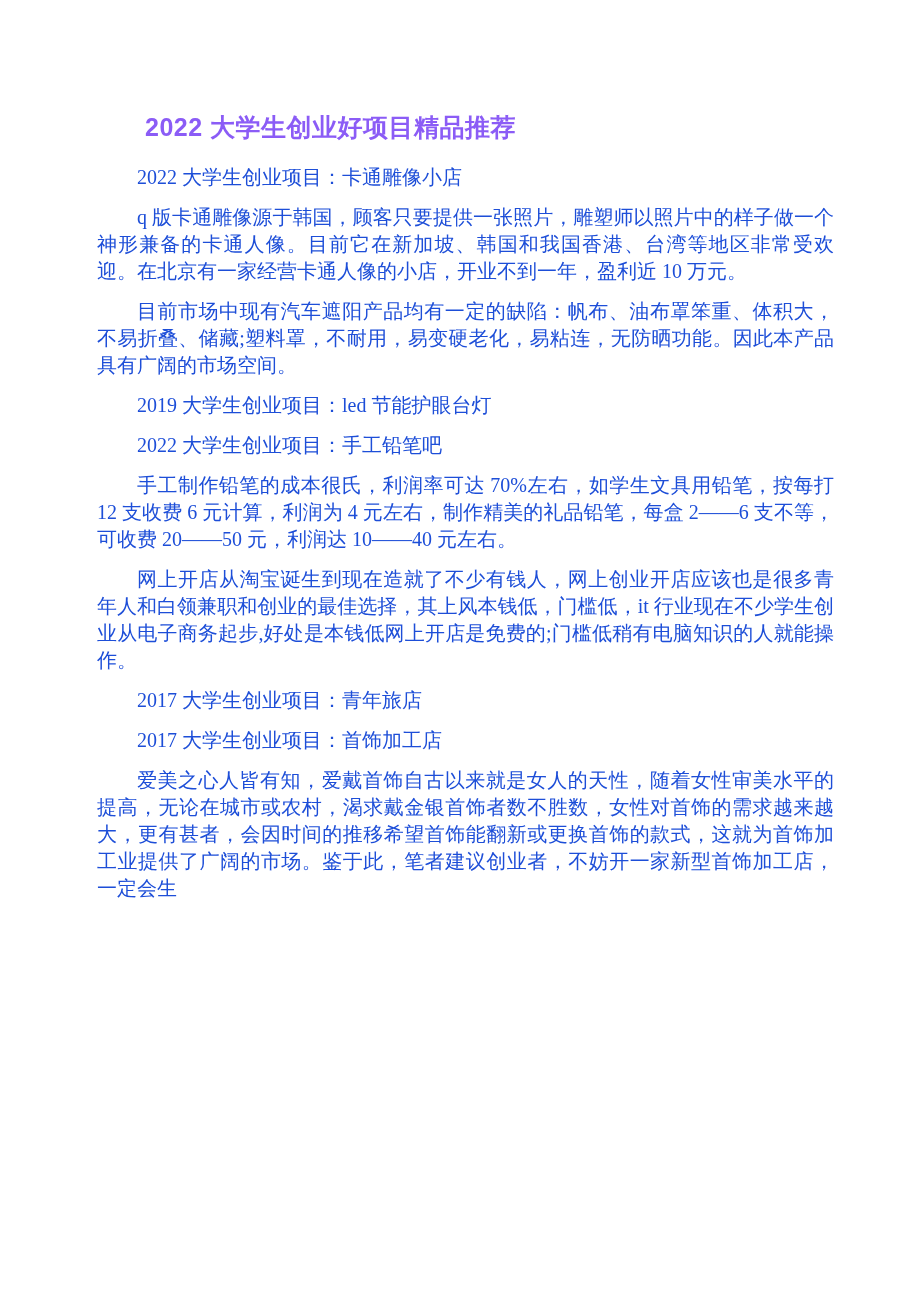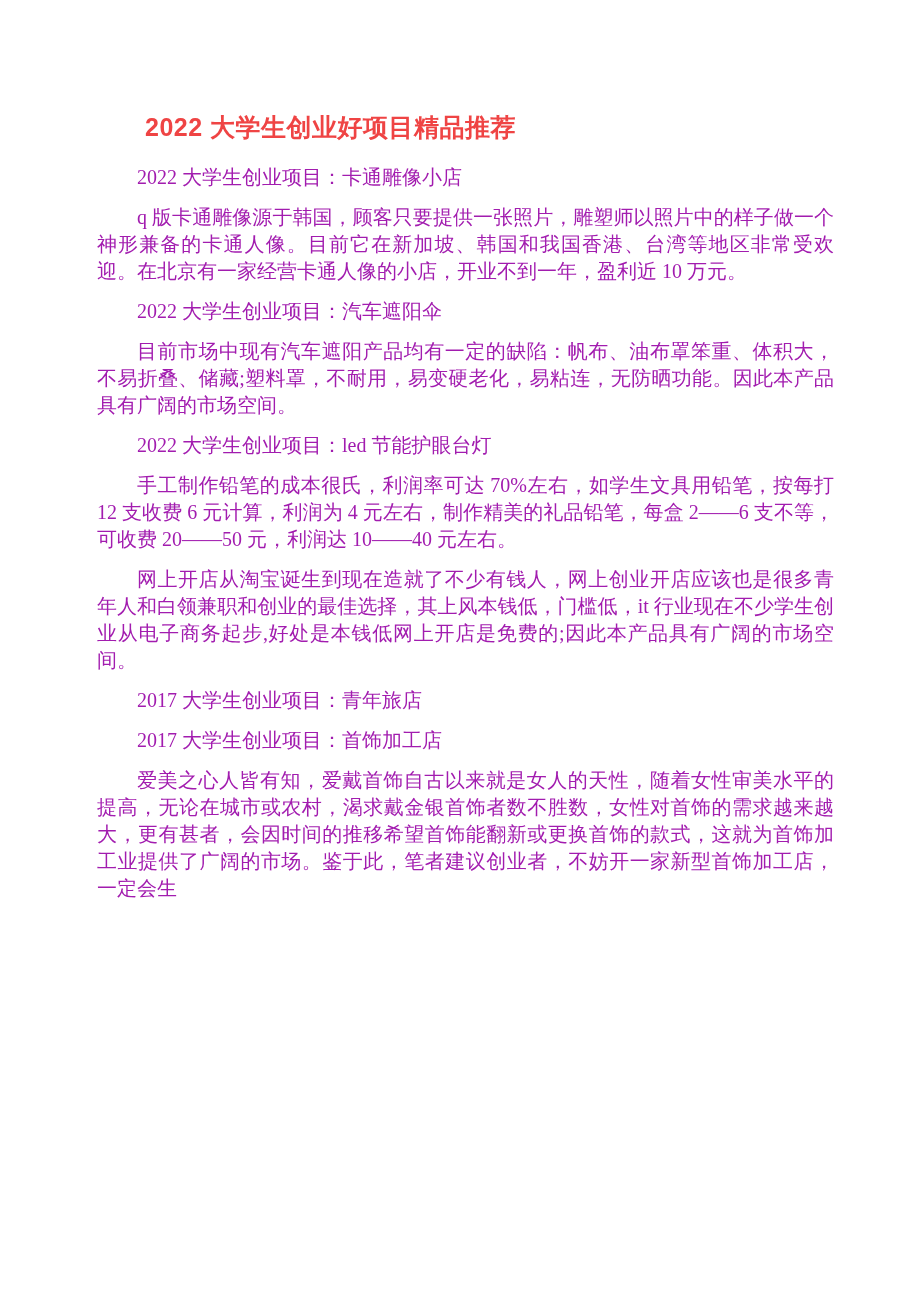--- a/index.html
+++ b/index.html
@@ -25,41 +25,41 @@
     font-size: 25px;
     line-height: 32px;
     letter-spacing: 0.5px;
     color: #4173B3;
     margin: 0 0 21px 48px;
   }
   .block {
     font-family: "Liberation Serif", "DejaVu Serif", serif;
     font-size: 20px;
     line-height: 27px;
-    color: #a21caf;
+    color: #1d4ed8;
     margin: 13px 0 0 0;
     text-indent: 2em;
   }
   .heading {
     white-space: nowrap;
   }
   .paragraph {
     text-align: justify;
     text-justify: inter-ideograph;
   }
 </style>
 </head>
 <body>
 
 <div class="page">
-  <h1 class="doc-title" style="color: #ef4444;">2022 大学生创业好项目精品推荐</h1>
+  <h1 class="doc-title" style="color: #8b5cf6;">2022 大学生创业好项目精品推荐</h1>
 
   <div class="block heading">2022 大学生创业项目：卡通雕像小店</div>
   <div class="block paragraph">q 版卡通雕像源于韩国，顾客只要提供一张照片，雕塑师以照片中的样子做一个神形兼备的卡通人像。目前它在新加坡、韩国和我国香港、台湾等地区非常受欢迎。在北京有一家经营卡通人像的小店，开业不到一年，盈利近 10 万元。</div>
-  <div class="block heading">2022 大学生创业项目：汽车遮阳伞</div>
   <div class="block paragraph">目前市场中现有汽车遮阳产品均有一定的缺陷：帆布、油布罩笨重、体积大，不易折叠、储藏;塑料罩，不耐用，易变硬老化，易粘连，无防晒功能。因此本产品具有广阔的市场空间。</div>
-  <div class="block heading">2022 大学生创业项目：led 节能护眼台灯</div>
+  <div class="block heading">2019 大学生创业项目：led 节能护眼台灯</div>
+  <div class="block heading">2022 大学生创业项目：手工铅笔吧</div>
   <div class="block paragraph">手工制作铅笔的成本很氏，利润率可达 70%左右，如学生文具用铅笔，按每打 12 支收费 6 元计算，利润为 4 元左右，制作精美的礼品铅笔，每盒 2——6 支不等，可收费 20——50 元，利润达 10——40 元左右。</div>
-  <div class="block paragraph">网上开店从淘宝诞生到现在造就了不少有钱人，网上创业开店应该也是很多青年人和白领兼职和创业的最佳选择，其上风本钱低，门槛低，it 行业现在不少学生创业从电子商务起步,好处是本钱低网上开店是免费的;因此本产品具有广阔的市场空间。</div>
+  <div class="block paragraph">网上开店从淘宝诞生到现在造就了不少有钱人，网上创业开店应该也是很多青年人和白领兼职和创业的最佳选择，其上风本钱低，门槛低，it 行业现在不少学生创业从电子商务起步,好处是本钱低网上开店是免费的;门槛低稍有电脑知识的人就能操作。</div>
   <div class="block heading">2017 大学生创业项目：青年旅店</div>
   <div class="block heading">2017 大学生创业项目：首饰加工店</div>
   <div class="block paragraph">爱美之心人皆有知，爱戴首饰自古以来就是女人的天性，随着女性审美水平的提高，无论在城市或农村，渴求戴金银首饰者数不胜数，女性对首饰的需求越来越大，更有甚者，会因时间的推移希望首饰能翻新或更换首饰的款式，这就为首饰加工业提供了广阔的市场。鉴于此，笔者建议创业者，不妨开一家新型首饰加工店，一定会生</div>
 </div>
 
 </body></html>

